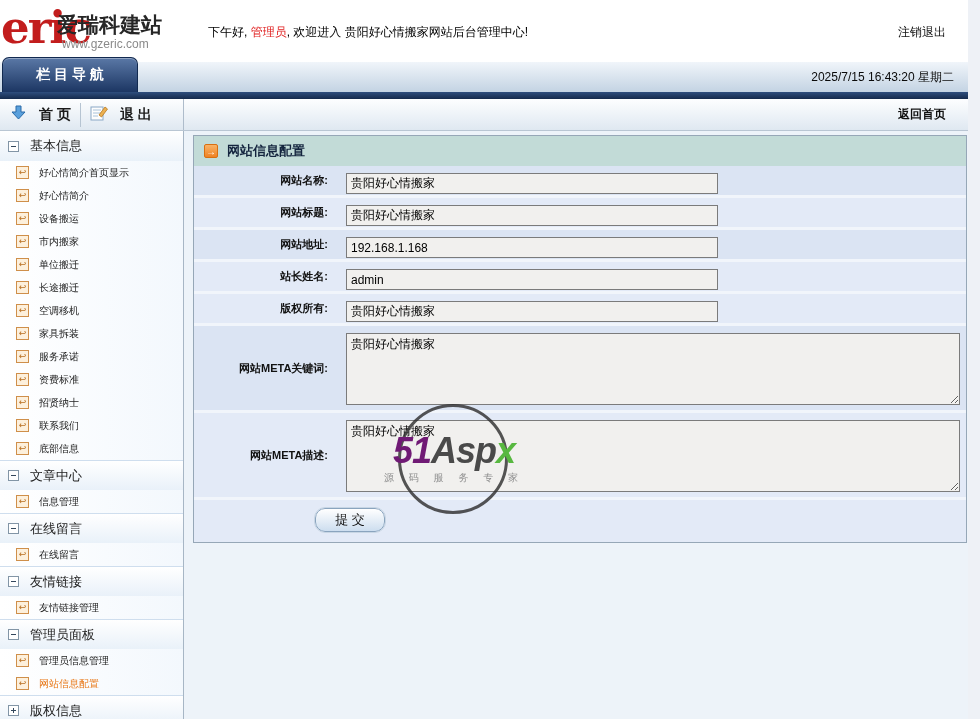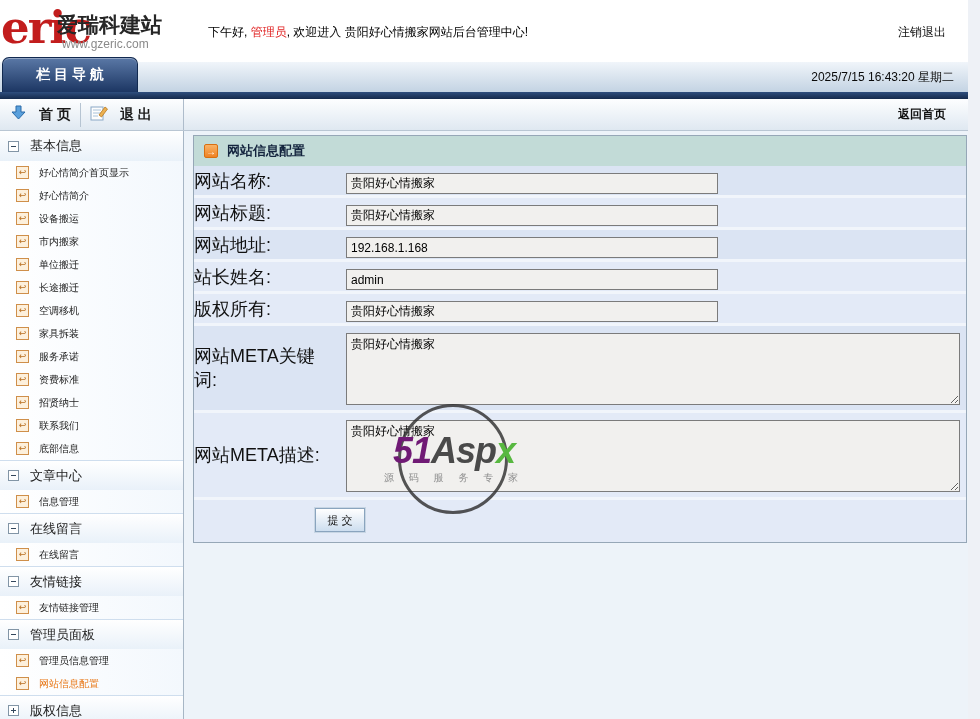--- a/index.html
+++ b/index.html
@@ -42,26 +42,26 @@
   .blt { width:13px; height:13px; border:1px solid #cf8f4a; background:#fdf0dc; display:flex; align-items:center; justify-content:center; font-size:9px; line-height:1; color:#b96f20; flex:0 0 auto; }
   .blt::before { content:"↩"; }
 
   .content { flex:1; background:#edf3f9; padding:4px 0 0 9px; position:relative; }
   .panel { width:774px; border:1px solid #96a7b7; background:#f1f5fb; }
   .panel-hdr { height:30px; background:#c2dbd7; display:flex; align-items:center; gap:9px; padding-left:10px; font-size:13px; font-weight:bold; color:#14243e; }
   .hdr-arrow { width:14px; height:14px; background:linear-gradient(#f9b366,#ef8224); border:1px solid #d96f10; border-radius:2px; color:#fff; font-size:10px; font-weight:bold; display:flex; align-items:center; justify-content:center; }
 
   .frow { display:flex; align-items:center; background:#dbe4f3; border-bottom:3px solid #f1f5fb; }
   .frow.alt { background:#e3eaf7; }
-  .flabel { width:140px; text-align:left; padding-right:6px; font-size:18px; color:#111; flex:0 0 auto; }
+  .flabel { width:140px; text-align:right; padding-right:6px; font-size:11px; color:#111; flex:0 0 auto;font-weight:bold; }
   .fvalue { flex:1; padding:7px 0 1px 12px; }
   .fld { width:372px; height:21px; border:1px solid #7b7b7b; background:#f1f0ee; font-size:12px; padding:0 4px; font-family:"Liberation Sans","DejaVu Sans",sans-serif; }
   .fld-ta { width:614px; height:72px; border:1px solid #7b7b7b; background:#f1f0ee; font-size:12px; padding:2px 4px; resize:both; font-family:"Liberation Sans","DejaVu Sans",sans-serif; }
   .submit-row { background:#e3eaf7; padding:8px 0 10px 121px; }
-  .btn-submit { width:50px; height:24px; border:1px solid #8aa4be; outline:1px solid #c8d6e4; background:linear-gradient(#ffffff,#cddeef); font-size:11px; color:#111; cursor:pointer; border-radius:0; font-family:"Liberation Sans","DejaVu Sans",sans-serif; }
+  .btn-submit { width:70px; height:24px; border:1px solid #8aa4be; outline:1px solid #c8d6e4; background:linear-gradient(#ffffff,#cddeef); font-size:13px; color:#111; cursor:pointer; border-radius:10px; font-family:"Liberation Sans","DejaVu Sans",sans-serif; }
 
   
   .wm { position:absolute; left:378px; top:396px; width:152px; text-align:center; pointer-events:none; z-index:5; }
   .wm-circle { position:absolute; left:20px; top:8px; width:110px; height:110px; border:3px solid rgba(48,48,48,.82); border-radius:50%; }
   .wm-text { position:relative; margin-top:36px; font-size:36px; line-height:38px; font-weight:bold; font-style:italic; letter-spacing:-1px; }
   .wm-text .p1 { color:#701a75; }
   .wm-text .p2 { color:#4a4a4a; }
   .wm-text .p3 { color:#58b840; }
   .wm-cap { position:relative; margin-top:1px; font-size:10px; color:#8f8f8f; letter-spacing:6px; }
 </style>

